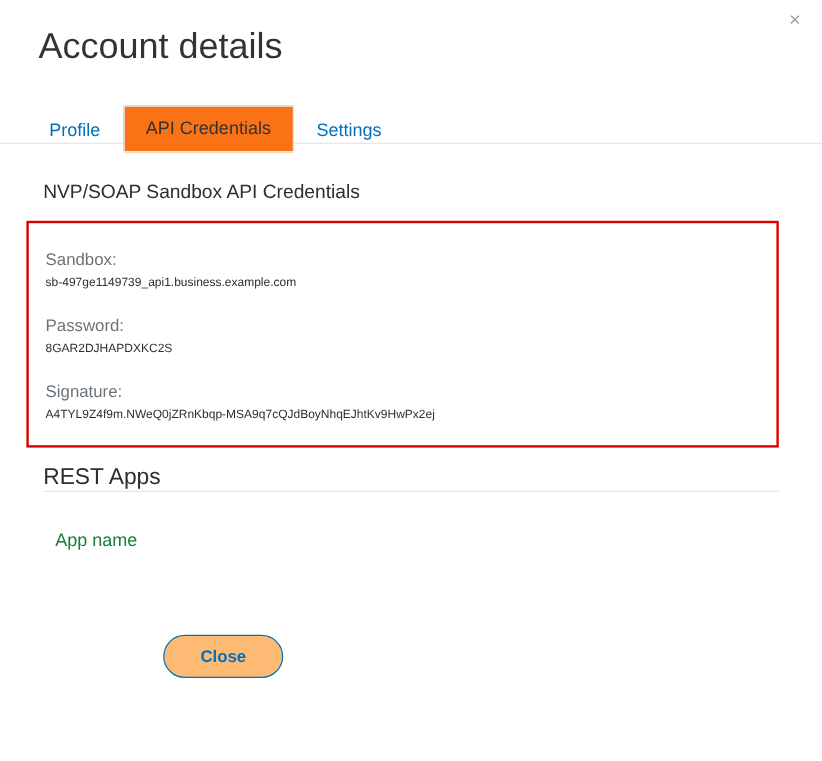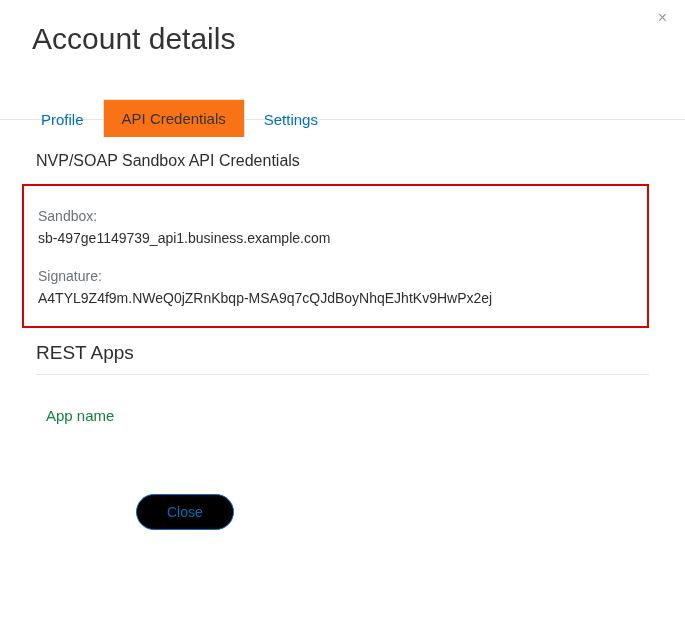--- a/index.html
+++ b/index.html
@@ -42,21 +42,21 @@
       border-bottom: 1px solid #e6e6e6;
     }
     .tab {
       padding: 10px 18px;
       font-size: 15px;
       color: #0070ba;
       cursor: pointer;
       border: 1px solid transparent;
       border-bottom: none;
       position: relative;
-      top: 19px;
+      top: 8px;
       background: transparent;
     }
     .tab.active {
       color: #333;
       border: 1px solid #e6e6e6;
       border-bottom: 1px solid #fff;
       background: #f97316;
     }
     .content {
       padding: 32px 36px 0 36px;
@@ -72,35 +72,34 @@
       padding: 22px 14px 20px 14px;
       margin-bottom: 14px;
       margin-left: -14px;
     }
     .cred-label {
       font-size: 14px;
       color: #6c7378;
       margin-bottom: 6px;
     }
     .cred-value {
-      font-size: 14px;
+      font-size: 10px;
       color: #2c2e2f;
       margin-bottom: 22px;
     }
     .cred-block:last-child .cred-value {
       margin-bottom: 0;
     }
     .rest-section {
       margin-top: 6px;
     }
     .rest-title {
       font-size: 19px;
       font-weight: 400;
       color: #2c2e2f;
-      margin-bottom: 10px;
     }
     .rest-divider {
       border: none;
       border-top: 1px solid #e6e6e6;
       margin-bottom: 32px;
     }
     .app-name-label {
       font-size: 15px;
       color: #15803d;
       font-weight: 500;
@@ -113,24 +112,24 @@
       cursor: pointer;
       margin-left: 10px;
       display: inline-block;
     }
     .close-btn-row {
       padding-top: 42px;
       padding-left: 100px;
     }
     .close-btn {
       border: 1px solid #0070ba;
-      background: #000000;
+      background: #fdba74;
       color: #0070ba;
       font-size: 14px;
-      font-weight: 400;
+      font-weight: 700;
       padding: 9px 30px;
       border-radius: 22px;
       cursor: pointer;
     }
   </style>
 </head>
 <body>
 
 <button class="close-x">×</button>
 
@@ -144,20 +143,24 @@
 
 <div class="content">
   <h2 class="section-title">NVP/SOAP Sandbox API Credentials</h2>
 
   <div class="credentials-box">
     <div class="cred-block">
       <div class="cred-label">Sandbox:</div>
       <div class="cred-value">sb-497ge1149739_api1.business.example.com</div>
     </div>
     <div class="cred-block">
+      <div class="cred-label">Password:</div>
+      <div class="cred-value">8GAR2DJHAPDXKC2S</div>
+    </div>
+    <div class="cred-block">
       <div class="cred-label">Signature:</div>
       <div class="cred-value">A4TYL9Z4f9m.NWeQ0jZRnKbqp-MSA9q7cQJdBoyNhqEJhtKv9HwPx2ej</div>
     </div>
   </div>
 
   <div class="rest-section">
     <h2 class="rest-title">REST Apps</h2>
     <hr class="rest-divider">
     <div class="app-name-label">App name</div>
   </div>

